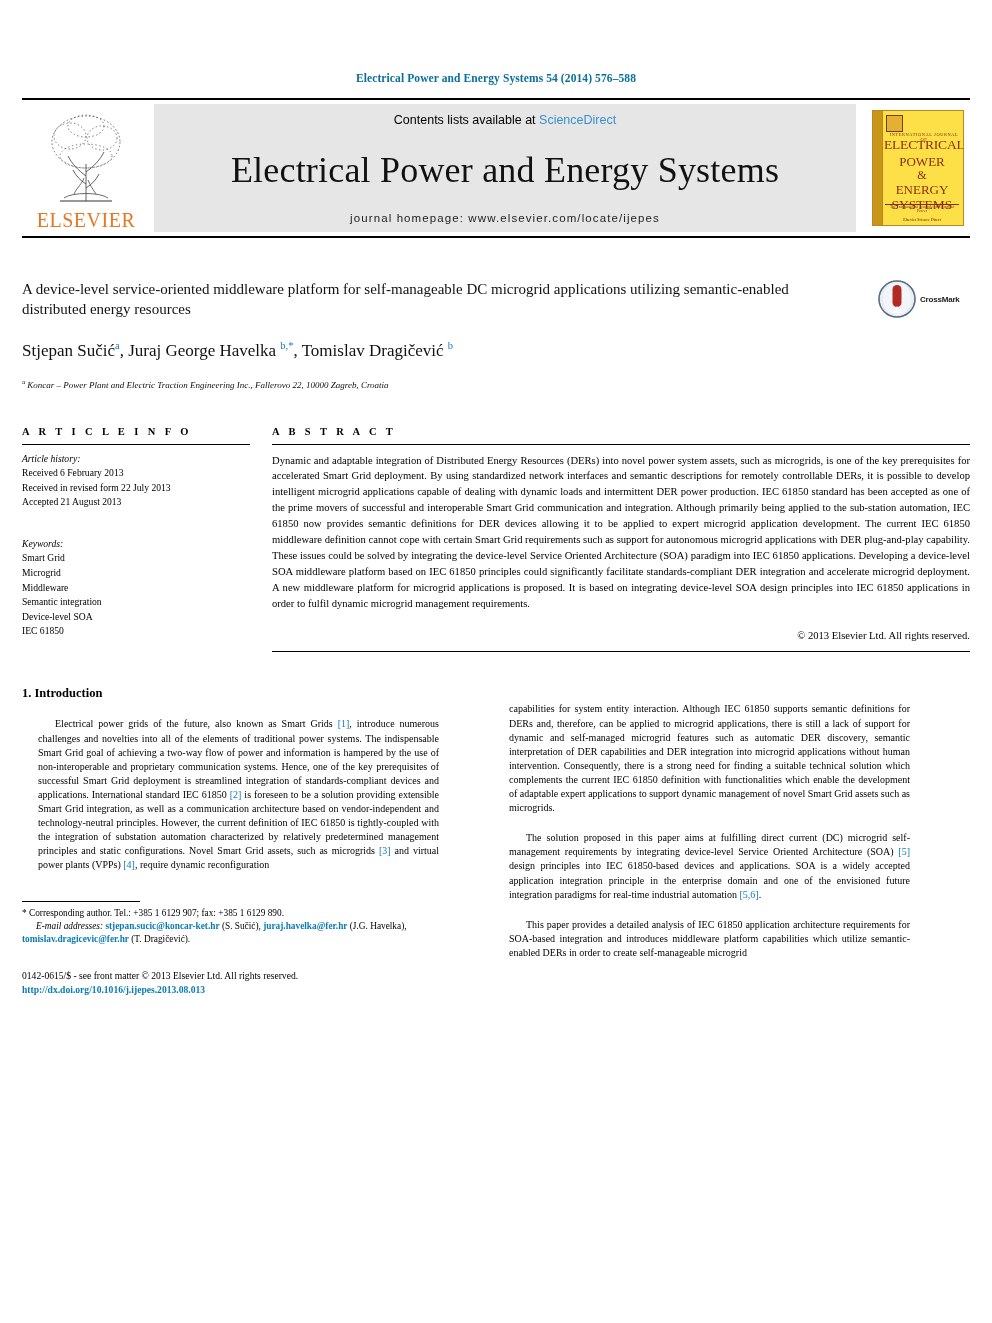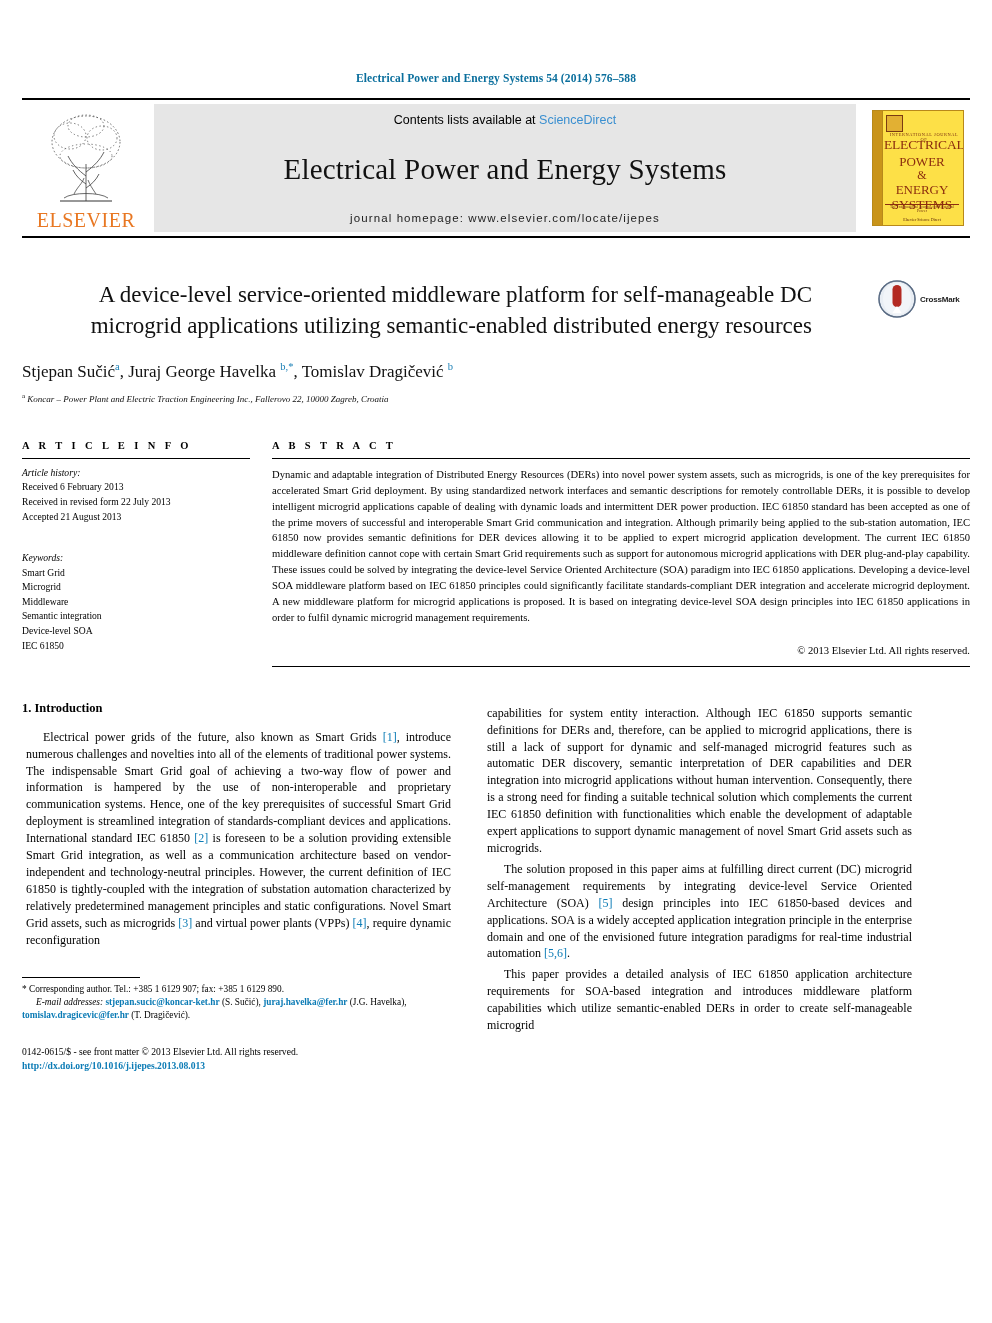--- a/index.html
+++ b/index.html
@@ -77,21 +77,21 @@
     box-sizing: border-box;
   }
   .contents-line {
     font-family: "Liberation Sans", sans-serif;
     font-size: 12.5px;
     color: #000;
   }
   .contents-line .sd { color: #3a8fd0; text-align: center; }
   .journal-name {
     font-family: "Liberation Serif", serif;
-    font-size: 29px;
+    font-size: 36px;
     letter-spacing: .2px;
     color: #111;
   }
   .homepage {
     font-family: "Liberation Sans", sans-serif;
     font-size: 11.5px;
     letter-spacing: 1.1px;
     color: #222;
   }
   .cover {
@@ -142,27 +142,26 @@
     position:absolute; bottom:20px; left:12px; right:4px; height:1px; background:#8c2d0e;
   }
   .cover-brand {
     position:absolute; bottom:3px; left:12px; right:4px;
     font-size:4px; color:#5b2409; text-align:center;
   }
 
   
   .title-block { margin-top: 42px; position: relative; }
   .paper-title {
-    font-size: 23px;
+    font-size: 15px;
     line-height: 1.33;
     font-weight: normal;
     color: #111;
     max-width: 790px;
     margin: 0;
-    text-align: right;
   }
   .crossmark {
     position: absolute;
     right: 8px;
     top: -4px;
     width: 84px;
     height: 46px;
     display: flex;
     align-items: center;
     gap: 4px;
@@ -174,21 +173,21 @@
     color: #222;
     letter-spacing: -0.2px;
   }
 
   .authors {
     margin-top: 20px;
     font-size: 17px;
     color: #111;
   }
   .authors sup { color: #1a7fb5; font-size: 10.5px; }
-  .affils { margin-top: 9px; }
+  .affils { margin-top: 16px; }
   .affil {
     font-size: 9px;
     font-style: italic;
     line-height: 1.45;
     color: #111;
   }
   .affil sup { font-style: normal; font-size: 7px; }
 
   
   .info-abstract {
@@ -216,33 +215,33 @@
     line-height: 1.50;
     text-align: justify;
   }
   .copyright { text-align: right; margin-top: 19px; font-size: 10.6px; }
   .abs-bottom-rule { border-top: 1px solid #000; margin-top: 10px; }
 
   
   .body-cols {
     margin-top: 34px;
     display: flex;
-    gap: 28px;
+    gap: 38px;
     position: relative;
   }
   .bcol { width: 433px; flex: 0 0 433px; }
   h2.section-title {
     font-size: 12.5px;
     font-weight: bold;
     margin: 0 0 13px 0;
     font-family: "Liberation Serif", serif;
   }
   p.para {
-    margin: 4px;
-    font-size: 12px;
+    margin: 16px;
+    font-size: 10px;
     line-height: 1.41;
     text-align: justify;
     text-indent: 17px;
   }
   p.para + p.para { margin-top: 0px; }
   .ref { color: #0b7bb5; }
   .lnk { color: #0b7bb5; font-weight: bold; }
 
   
   .footnote-wrap { margin-top: 28px; }

